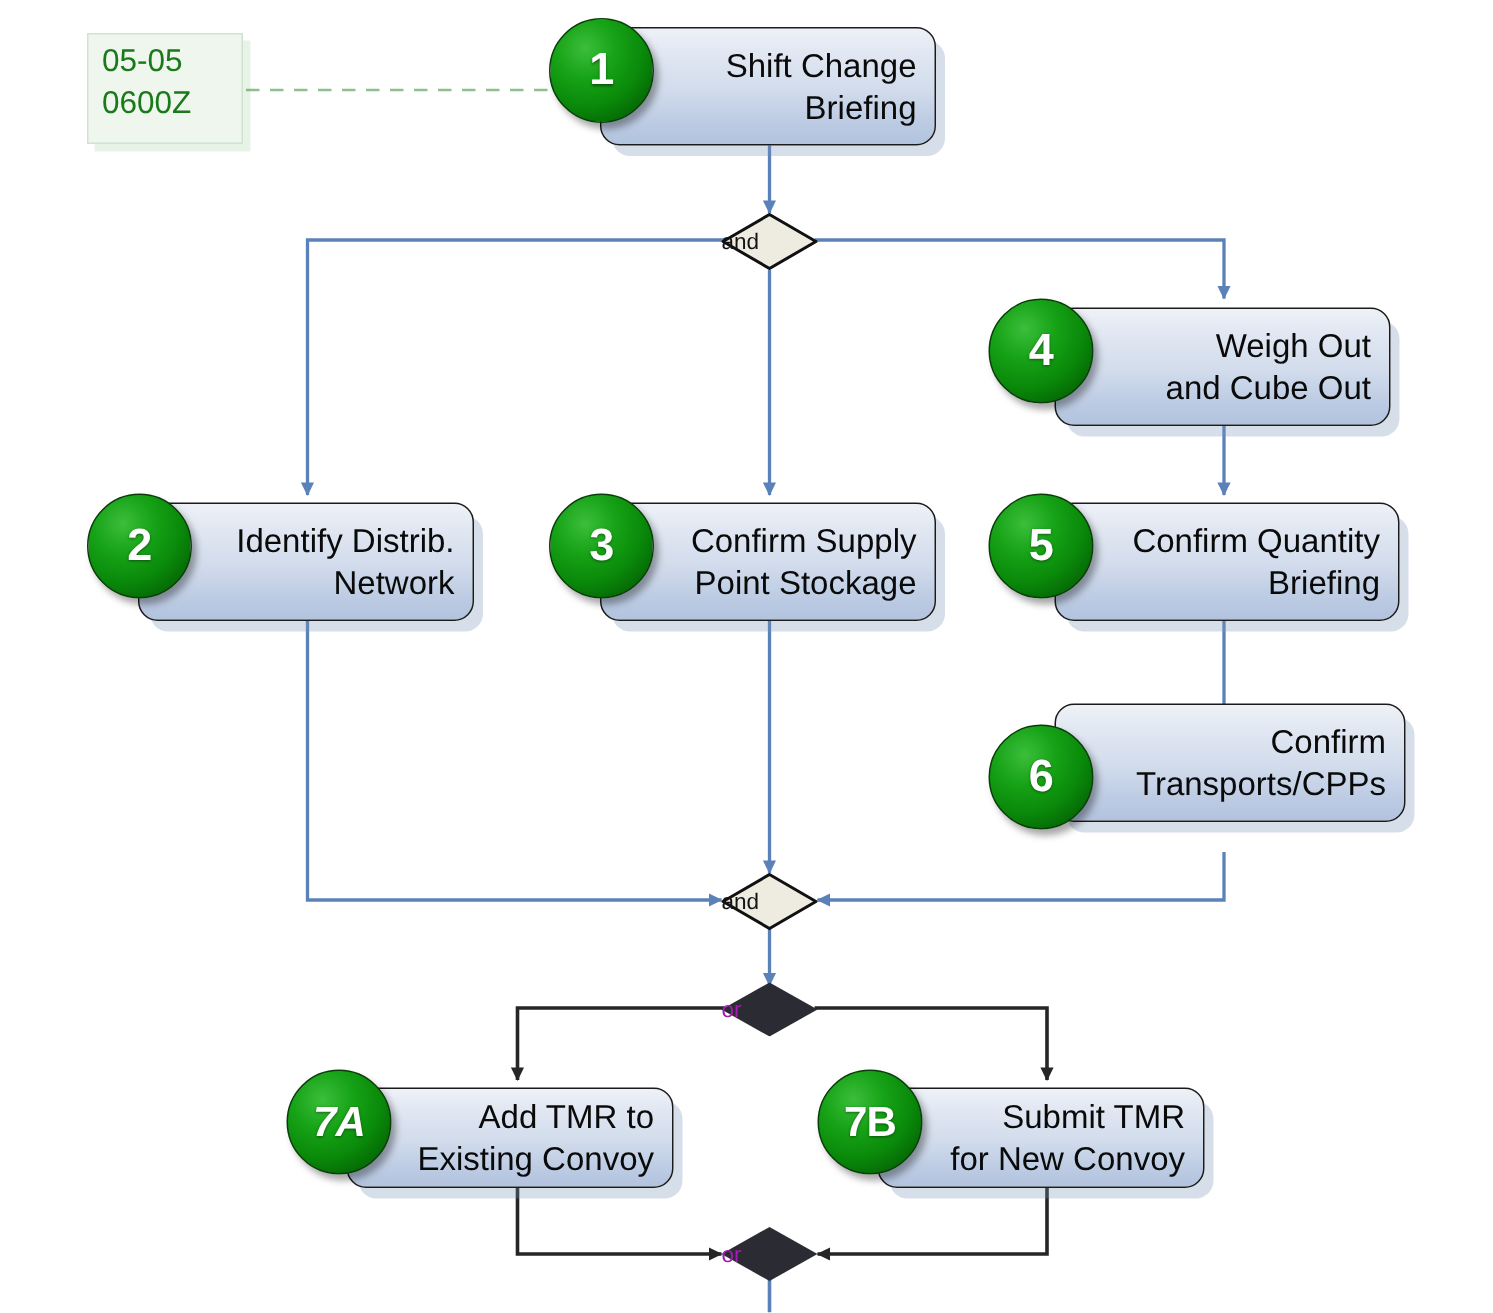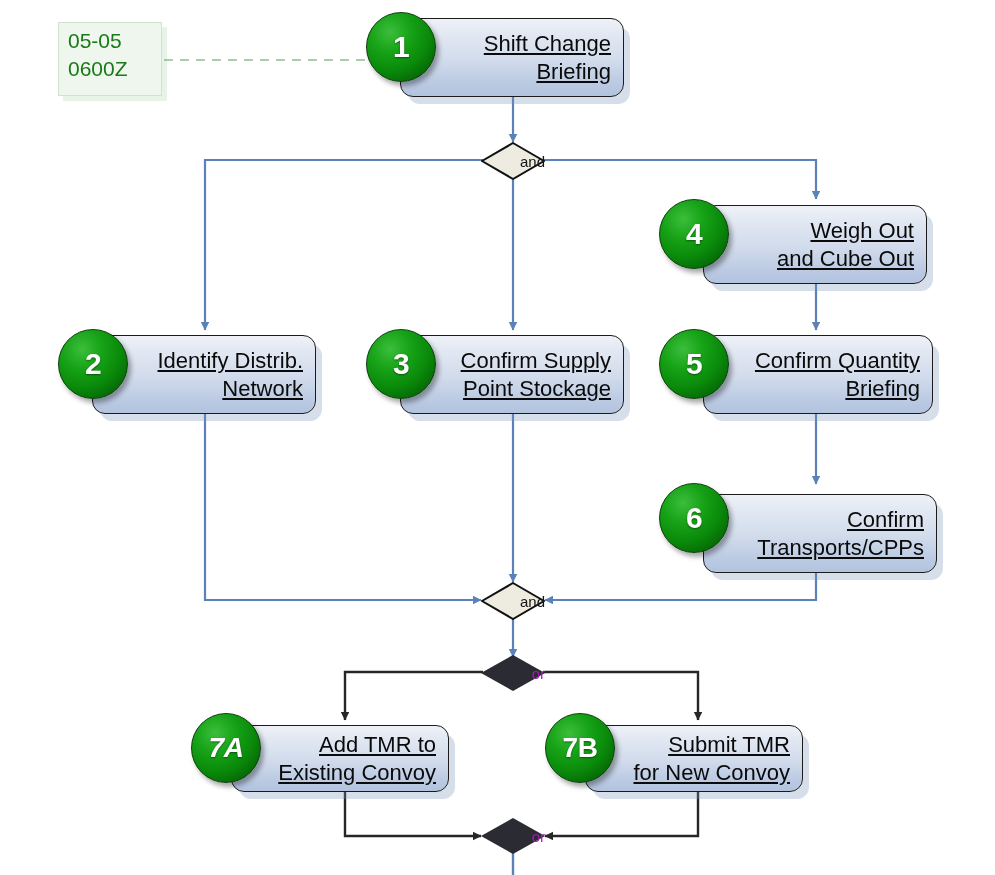--- a/index.html
+++ b/index.html
@@ -57,21 +57,20 @@
     display: flex;
     flex-direction: column;
     align-items: flex-end;
     justify-content: center;
     padding: 0 12px 0 14px;
     color: #0a0a0a;
     font-size: 22px;
     line-height: 28px;
     text-align: right;
     white-space: pre-line;
-    text-decoration: underline;
   }
   .node-badge {
     position: absolute;
     border-radius: 50%;
     background: radial-gradient(circle at 34% 28%,
                 #3cbe3c 0%, #17a317 30%, #0a8a0a 58%, #046204 85%, #023f02 100%);
     border: 1.5px solid #0a3d0a;
     box-shadow: 3px 4px 5px rgba(0,0,0,0.35);
     color: #ffffff;
     display: flex;
@@ -82,21 +81,21 @@
     letter-spacing: -0.5px;
     text-shadow: 0 1px 2px rgba(0,0,0,0.45);
     z-index: 3;
   }
 
   
   .gw {
     position: absolute;
     display: flex;
     align-items: center;
-    justify-content: flex-end;
+    justify-content: flex-start;
     z-index: 4;
   }
   .gw .dia {
     position: absolute;
     left: 0; top: 0;
     width: 100%;
     height: 100%;
   }
   .gw .lbl {
     position: relative;
@@ -188,21 +187,21 @@
     <div class="node-badge" style="left:659px; top:199px; width:68px; height:68px;">4</div>
   </div>
 
   <div class="node">
     <div class="node-box" style="left:703px; top:335px; width:230px; height:79px;">Confirm Quantity
 Briefing</div>
     <div class="node-badge" style="left:659px; top:329px; width:68px; height:68px;">5</div>
   </div>
 
   <div class="node">
-    <div class="node-box" style="left:703px; top:494px; width:234px; height:79px;">Confirm
+    <div class="node-box" style="left:703px; top:469px; width:234px; height:79px;">Confirm
 Transports/CPPs</div>
     <div class="node-badge" style="left:659px; top:483px; width:68px; height:68px;">6</div>
   </div>
 
   <div class="node">
     <div class="node-box" style="left:231px; top:725px; width:218px; height:67px;text-align:right;">Add TMR to
 Existing Convoy</div>
     <div class="node-badge" style="left:191px; top:713px; width:68px; height:68px; font-size:28px;font-style:italic;">7A</div>
   </div>
 

